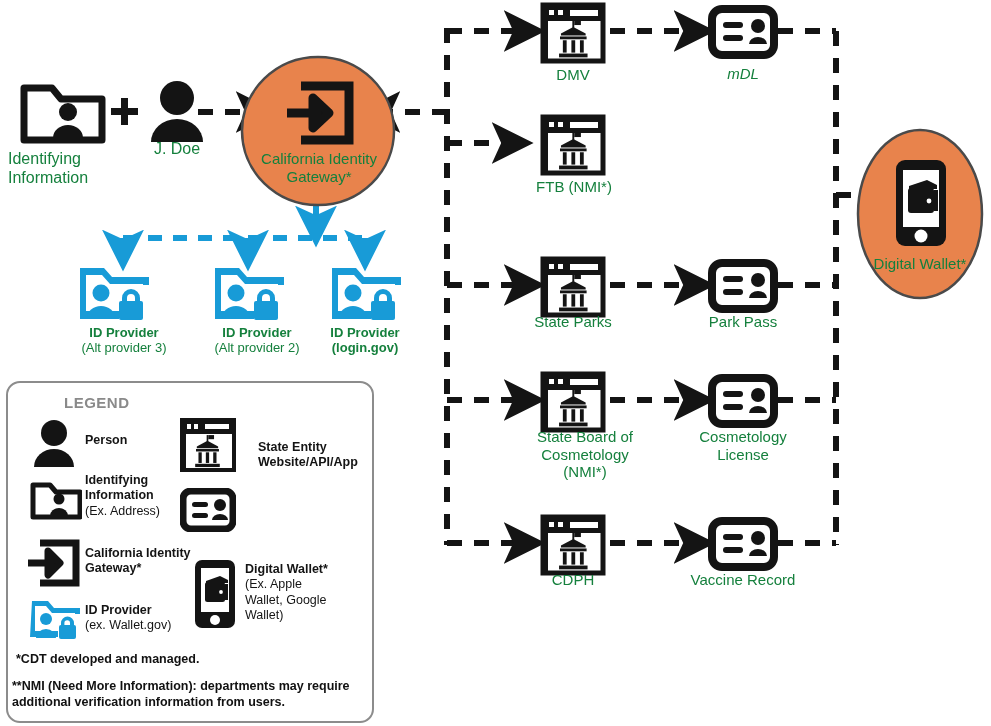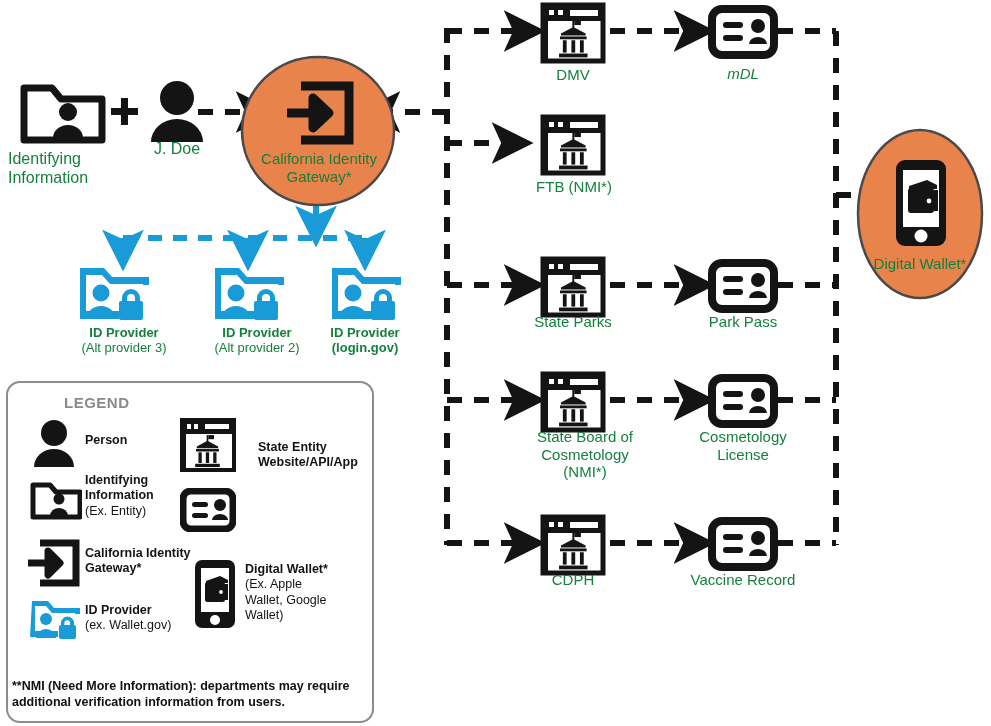--- a/index.html
+++ b/index.html
@@ -350,21 +350,21 @@
   <div class="node" style="left:30px;top:478px;">
     <svg width="52" height="42" viewBox="0 0 52 42">
       <path d="M3,7 h17 l6,7 h24 v25 h-47 z" fill="none" stroke="#141414" stroke-width="5" stroke-linejoin="round"></path>
       <circle cx="29" cy="21" r="5.5" fill="#141414"></circle>
       <path d="M20,38 a9,8 0 0 1 18,0 z" fill="#141414"></path>
     </svg>
   </div>
   <div class="lg-txt" style="left:85px;top:473px;width:100px;">
     <b style="white-space:pre-line;">Identifying
 Information</b>
-    <div>(Ex. Entity)</div>
+    <div>(Ex. Address)</div>
   </div>
 
   <div class="node" style="left:26px;top:538px;">
     <svg width="54" height="50" viewBox="0 0 54 50">
       <path d="M14,5 h36 v40 h-36" fill="none" stroke="#141414" stroke-width="7"></path>
       <path d="M2,25 h26 M22,13 l12,12 l-12,12 z" fill="#141414" stroke="#141414" stroke-width="7" stroke-linejoin="round"></path>
     </svg>
   </div>
   <div class="lg-txt" style="left:85px;top:546px;width:120px;">
     <b style="white-space:pre-line;">California Identity
@@ -433,17 +433,18 @@
       </g>
     </svg>
   </div>
   <div class="lg-txt" style="left:245px;top:562px;width:115px;">
     <b>Digital Wallet*</b>
     <div style="white-space:pre-line;">(Ex. Apple
 Wallet, Google
 Wallet)</div>
   </div>
 
+  <div class="foot" style="left:16px;top:652px;width:340px;font-weight:bold;">*CDT developed and managed.</div>
   <div class="foot" style="left:12px;top:679px;width:348px;">
     <b>**NMI (Need More Information):</b><span> departments may require additional verification information from users.</span>
   </div>
 
 </div>
 
 </body></html>

